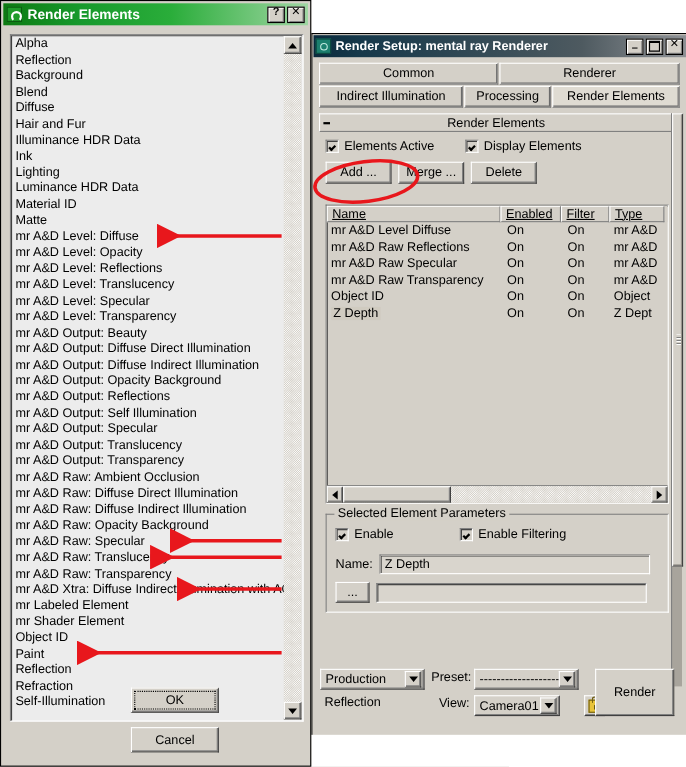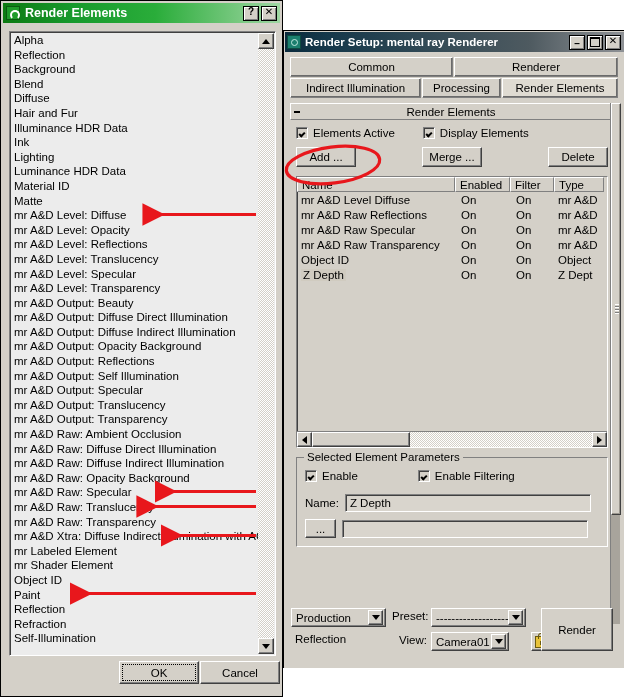--- a/index.html
+++ b/index.html
@@ -82,36 +82,36 @@
     border:1px solid #808080;border-right-color:#fff;border-bottom-color:#fff;
     box-shadow:inset 1px 1px 0 #404040;
     position:relative;box-sizing:border-box;margin-right:5px;flex:none;cursor:default;
   }
   .chk.on:after{
     content:"";position:absolute;left:2px;top:4px;width:4px;height:2px;
     border-left:2px solid #000;border-bottom:2px solid #000;
     transform:rotate(-45deg);
   }
   .chk-row .lbl{font-size:11.5px;}
-  .btn-row{display:flex;gap:6px;margin-bottom:9px;justify-content:space-between;}
+  .btn-row{display:flex;gap:6px;margin-bottom:19px;}
   .pbtn{
     height:20px;background:#d4d0c8;
     border:1px solid #fff;border-right-color:#404040;border-bottom-color:#404040;
     box-shadow:inset -1px -1px 0 #808080;
     display:flex;align-items:center;justify-content:center;
     font-size:11.5px;box-sizing:border-box;cursor:default;
   }
   
   #el-list-wrap{
     border:1px solid #808080;border-right-color:#fff;border-bottom-color:#fff;
     box-shadow:inset 1px 1px 0 #404040;
     background:#d4d0c8;height:272px;box-sizing:border-box;position:relative;
     overflow:hidden;
   }
-  #el-head{display:flex;height:15px;background:#d4d0c8;}
+  #el-head{display:flex;height:15px;background:#d4d0c8;text-decoration:underline;}
   .hcell{
     background:#d4d0c8;
     border:1px solid #fff;border-right-color:#808080;border-bottom-color:#808080;
     display:flex;align-items:center;padding-left:4px;
     font-size:11.5px;box-sizing:border-box;height:15px;cursor:default;
   }
   #el-rows{position:relative;}
   .el-row{display:flex;height:15px;align-items:center;font-size:11.5px;}
   .el-row .c-name{padding-left:4px;box-sizing:border-box;}
   .el-row .c-name span.hl{background:#d0cbc0;padding:0 2px;}
@@ -264,21 +264,21 @@
       linear-gradient(45deg,#fff 25%,#d4d0c8 25%,#d4d0c8 75%,#fff 75%);
     background-size:2px 2px;background-position:0 0,1px 1px;
   }
   .vsb-arrow{
     position:absolute;left:0;width:16px;height:16px;background:#d4d0c8;
     border:1px solid #fff;border-right-color:#404040;border-bottom-color:#404040;
     box-shadow:inset -1px -1px 0 #808080;
     display:flex;align-items:center;justify-content:center;box-sizing:border-box;cursor:default;
   }
   
-  #re-okcancel{position:absolute;left:118px;bottom:12px;display:flex;gap:1px;}
+  #re-okcancel{position:absolute;left:118px;bottom:12px;display:flex;gap:13px;flex-direction:column;}
   .dbtn{
     width:80px;height:23px;background:#d4d0c8;
     border:1px solid #fff;border-right-color:#404040;border-bottom-color:#404040;
     box-shadow:inset -1px -1px 0 #808080;
     display:flex;align-items:center;justify-content:center;
     font-size:11.5px;box-sizing:border-box;cursor:default;position:relative;
   }
   .dbtn.focus:after{
     content:"";position:absolute;left:2px;top:2px;right:2px;bottom:2px;
     border:1px dotted #000;

